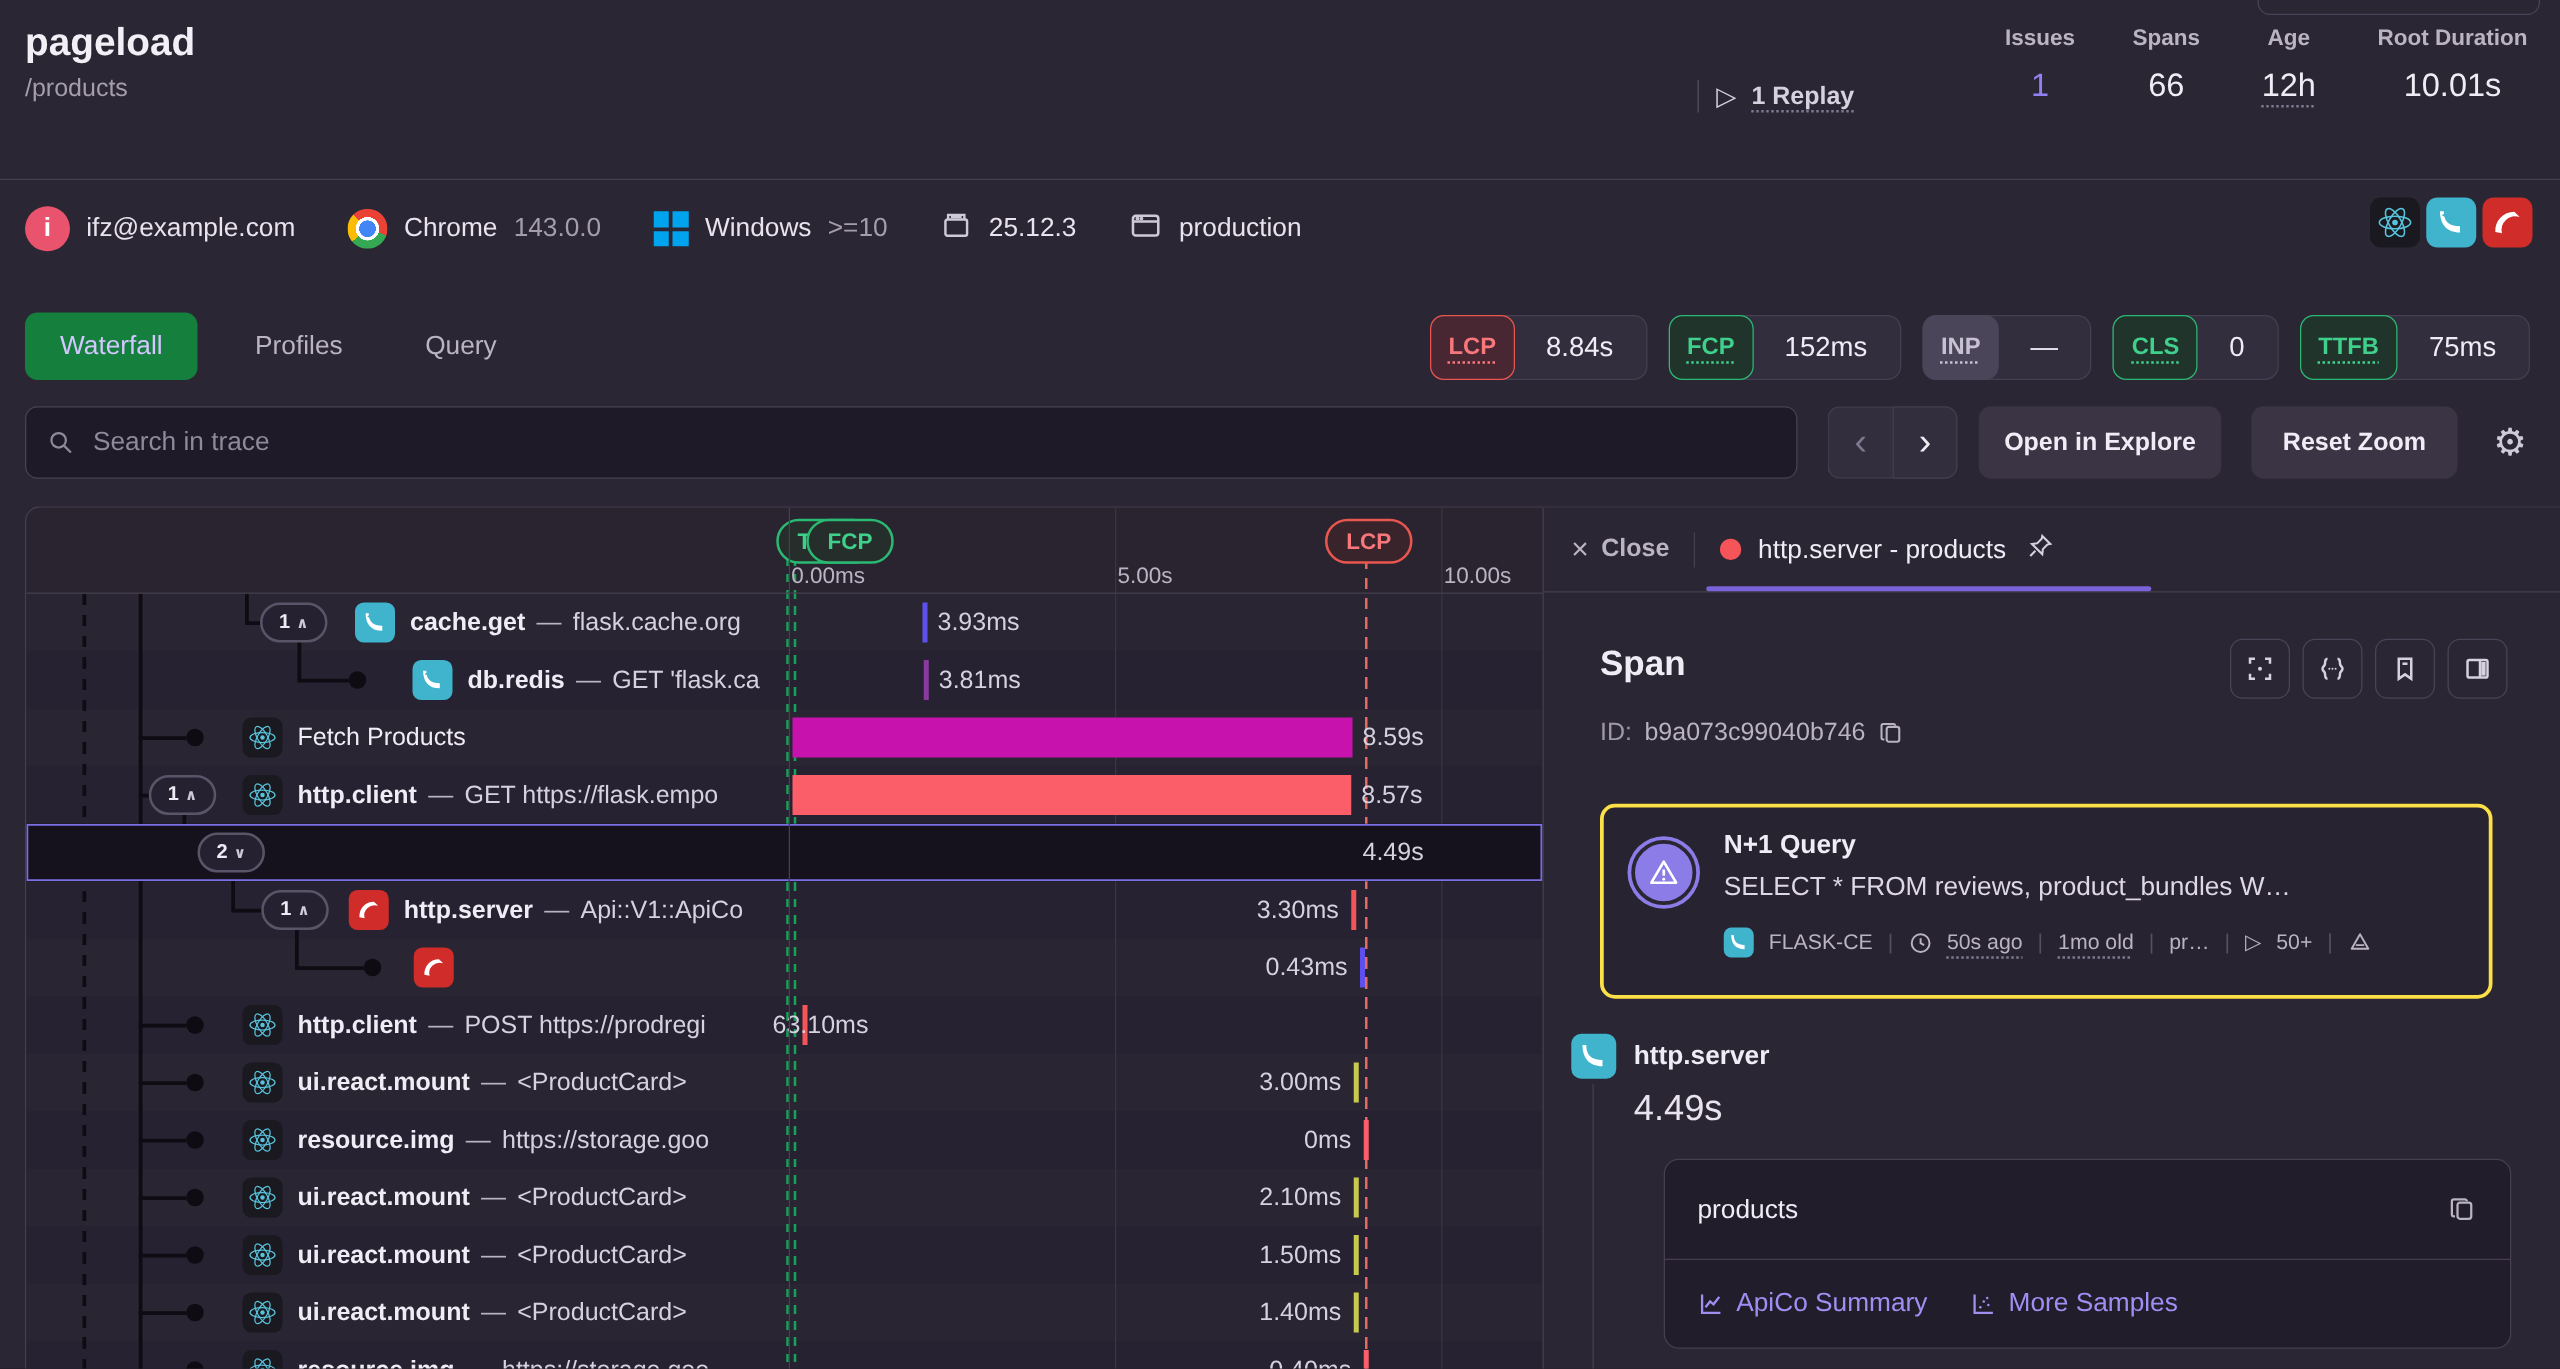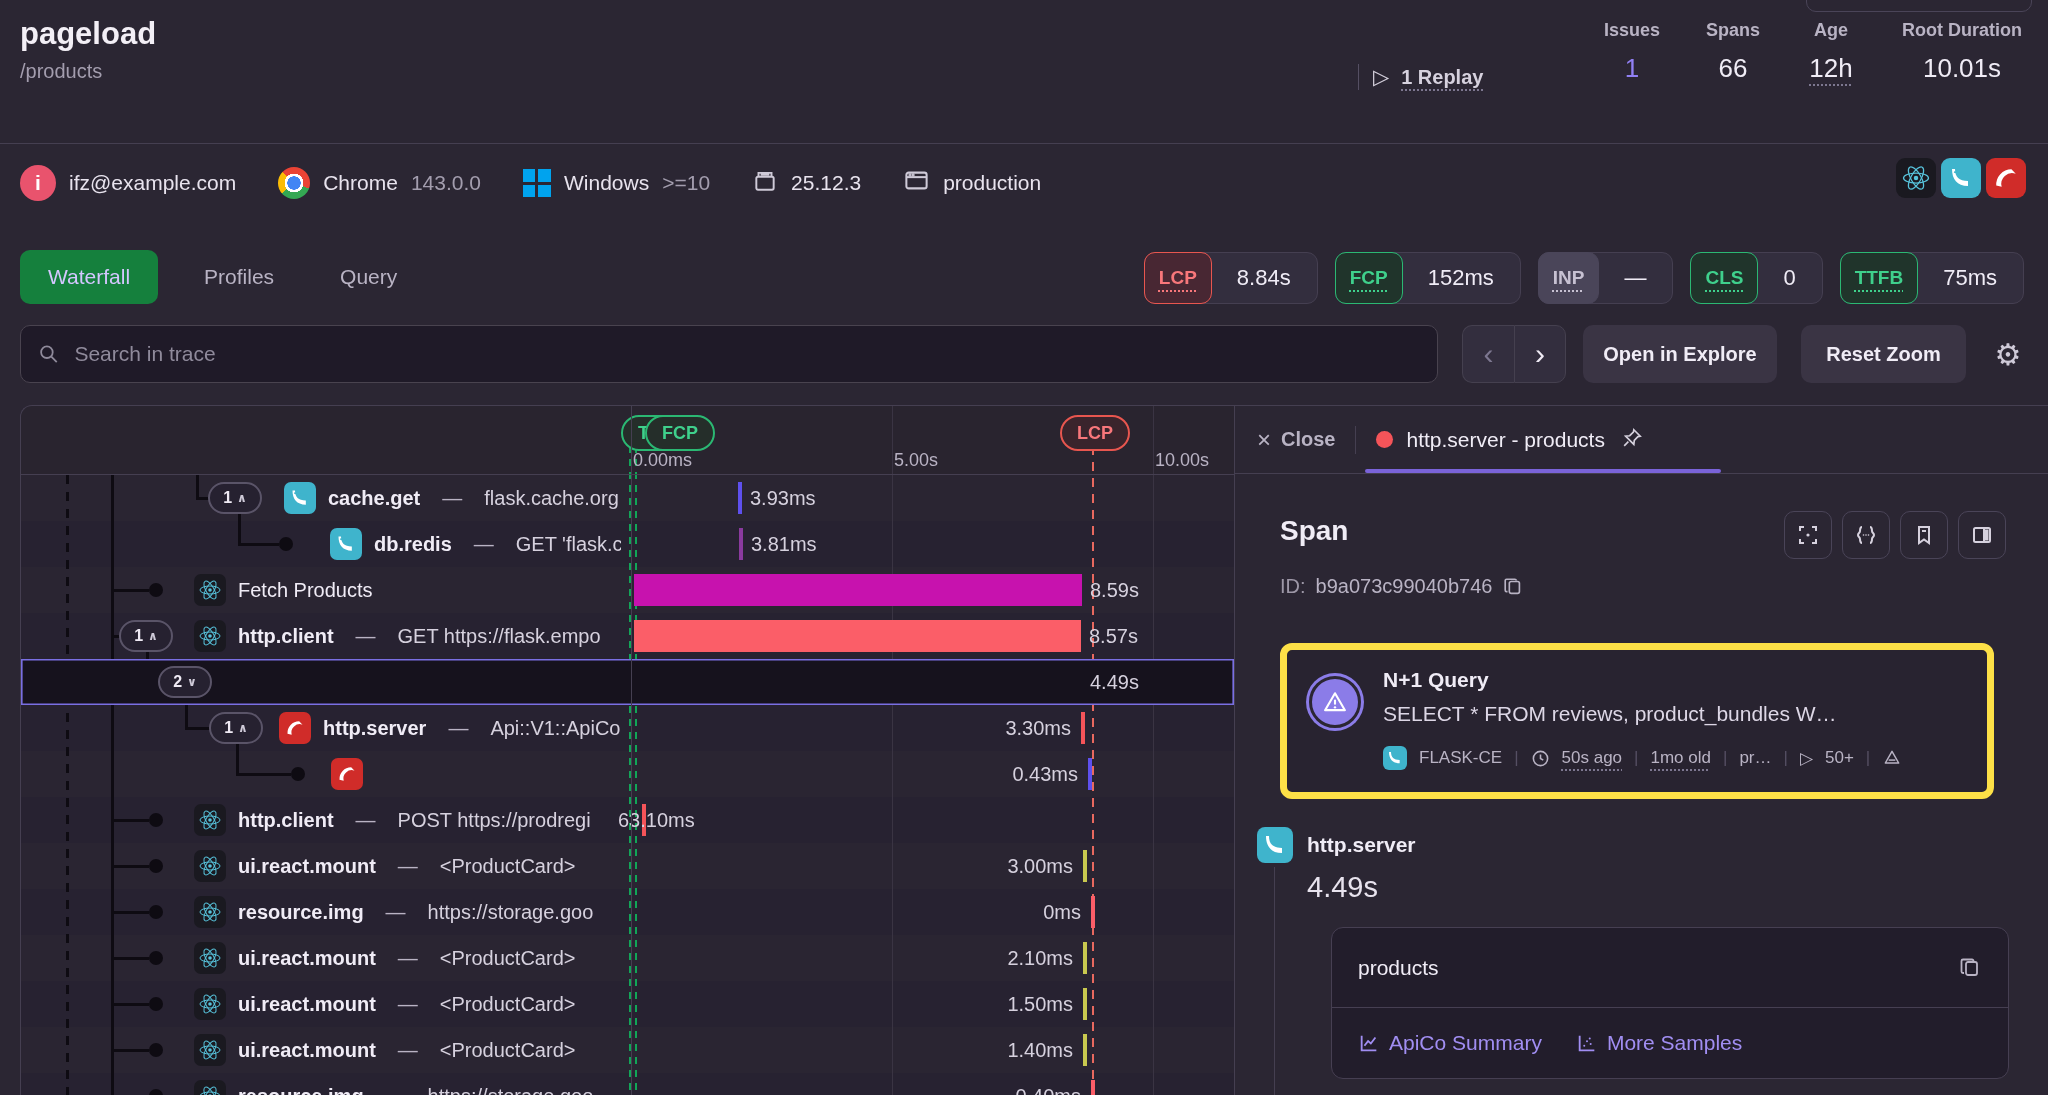--- a/index.html
+++ b/index.html
@@ -84,21 +84,21 @@
   .row-band.selected{background:#16121d;box-shadow:0 0 0 1.6px #7a6fe3 inset;z-index:5;}
   .guide{position:absolute;background:#0e0b12;z-index:2;}
   .guide.dashed{background:repeating-linear-gradient(#0e0b12 0 9px,rgba(0,0,0,0) 9px 17px);}
   .tdot{position:absolute;width:14px;height:14px;border-radius:50%;background:#0e0b12;z-index:3;}
   .tpill{position:absolute;height:32px;width:54px;border-radius:16px;background:#262130;border:2px solid #5a5468;color:#efeaf4;font-size:16px;font-weight:bold;display:flex;align-items:center;justify-content:center;gap:5px;box-sizing:border-box;z-index:6;}
   .tpill .chev{font-size:12px;color:#cfcad8;}
   .row-icon{position:absolute;width:32px;height:32px;border-radius:7px;display:flex;align-items:center;justify-content:center;z-index:4;}
   .row-icon.react{background:#1a1920;}
   .row-icon.flask{background:#3fb4cc;}
   .row-icon.ruby{background:#d02c29;}
-  .rtext{position:absolute;height:46px;display:flex;align-items:center;gap:22px;font-size:20px;white-space:nowrap;overflow:hidden;z-index:4;}
+  .rtext{position:absolute;height:46px;display:flex;align-items:center;gap:9px;font-size:20px;white-space:nowrap;overflow:hidden;z-index:4;}
   .rtext .op{font-weight:bold;color:#f0ecf6;}
   .rtext .op.plain{font-weight:normal;}
   .rtext .dash{color:#b9b3c4;}
   .rtext .desc{color:#d6d1de;}
   .bar{position:absolute;height:32px;z-index:4;}
   .tick{position:absolute;width:4px;height:32px;z-index:4;}
   .dur-lab{position:absolute;height:46px;line-height:46px;font-size:20px;color:#d6d1de;z-index:5;white-space:nowrap;}
   .stripes{position:absolute;top:0;bottom:0;right:0;background:repeating-linear-gradient(125deg,#8b80ee 0 10px,#a49bf3 10px 16px);}
   .warn-chip{position:absolute;top:-4px;width:39px;height:39px;border-radius:50%;background:#9a90ef;border:2px solid #aaa1f3;box-sizing:border-box;display:flex;align-items:center;justify-content:center;z-index:6;}
 
@@ -110,21 +110,21 @@
   .ptab-sep{width:1px;height:28px;background:#453f51;margin:0 20px;}
   .pdot{width:17px;height:17px;border-radius:50%;background:#f55459;margin-right:13px;}
   .ptab-title{font-size:21px;color:#f0ecf6;}
   .pin{margin-left:16px;}
   .ptab-underline{position:absolute;left:130px;bottom:0;width:356px;height:4px;background:#7a63d9;border-radius:2px;}
   .panel-body{position:absolute;left:0;top:69px;right:0;bottom:0;}
   .span-h{position:absolute;left:45px;top:40px;font-size:28px;font-weight:bold;color:#f0ecf6;}
   .pbtn{position:absolute;top:36px;width:48px;height:48px;border:1px solid #4a4458;border-radius:10px;display:flex;align-items:center;justify-content:center;color:#d6d1de;box-sizing:border-box;}
   .id-row{position:absolute;left:45px;top:100px;display:flex;align-items:center;gap:10px;font-size:20px;color:#9d97a7;}
   .id-row .idv{color:#b9b3c4;}
-  .issue-card{position:absolute;left:45px;top:168px;width:714px;height:156px;border:7px solid #fde047;border-radius:12px;background:#282330;box-sizing:border-box;}
+  .issue-card{position:absolute;left:45px;top:168px;width:714px;height:156px;border:3px solid #fde047;border-radius:12px;background:#282330;box-sizing:border-box;}
   .issue-icon{position:absolute;left:22px;top:26px;width:52px;height:52px;border-radius:50%;background:#8b7ce8;box-shadow:0 0 0 3px #8b7ce8, 0 0 0 0 #2b2633 inset;border:3px solid #2b2633;box-sizing:border-box;display:flex;align-items:center;justify-content:center;}
   .issue-title{position:absolute;left:96px;top:18px;font-size:21px;font-weight:bold;color:#f0ecf6;}
   .issue-desc{position:absolute;left:96px;top:52px;font-size:21px;color:#ddd7e6;white-space:nowrap;}
   .issue-meta{position:absolute;left:96px;top:96px;display:flex;align-items:center;gap:12px;font-size:17px;color:#b9b3c4;}
   .issue-meta .msep{color:#554f63;}
   .issue-meta .dotted{text-decoration:underline dotted 2px;text-decoration-color:#7d7790;text-underline-offset:6px;}
   .mini-chip{width:24px;height:24px;border-radius:6px;background:#3fb4cc;display:flex;align-items:center;justify-content:center;}
   .spansec-chip{position:absolute;left:22px;top:352px;width:36px;height:36px;border-radius:8px;background:#3fb4cc;display:flex;align-items:center;justify-content:center;}
   .spansec-op{position:absolute;left:72px;top:358px;font-size:21px;font-weight:bold;color:#f0ecf6;}
   .spansec-dur{position:absolute;left:72px;top:396px;font-size:29px;color:#e8e3ee;}

